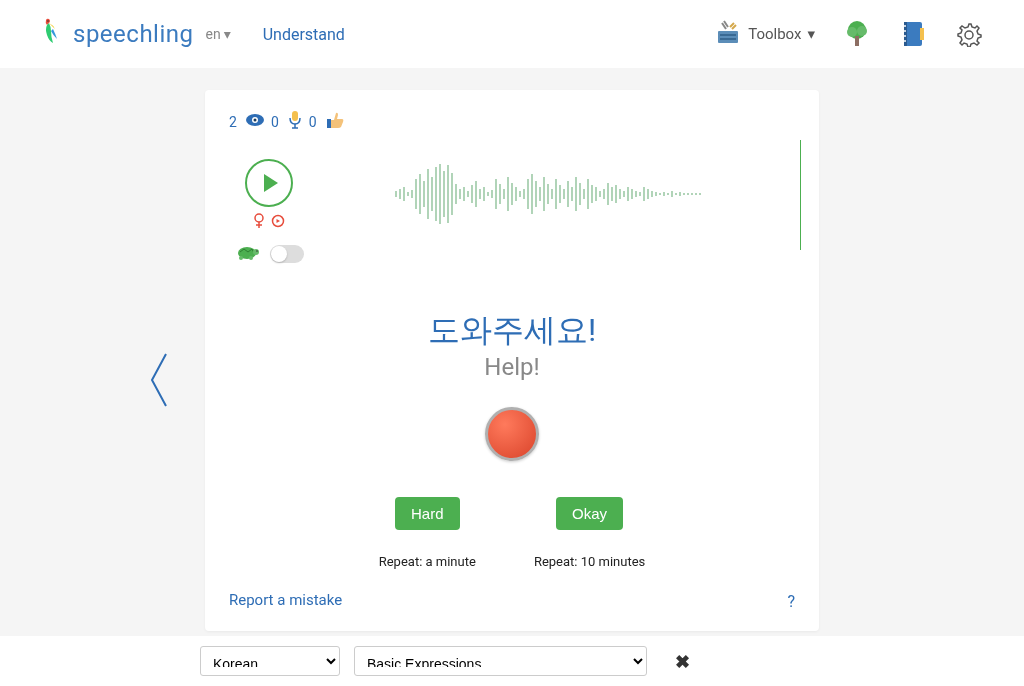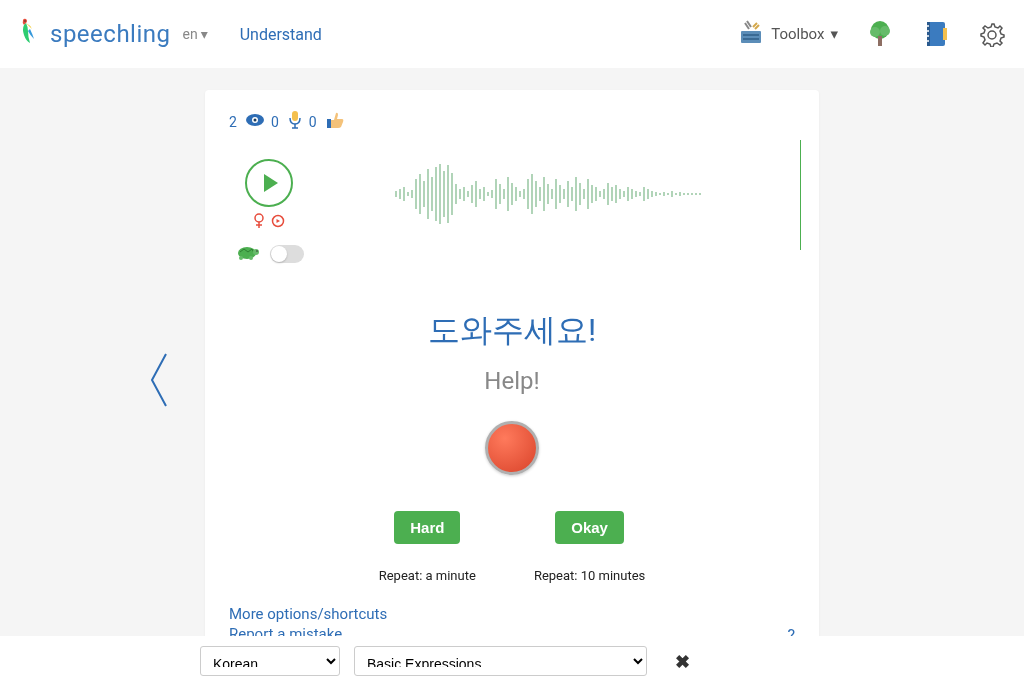--- a/index.html
+++ b/index.html
@@ -1,17 +1,17 @@
 <!DOCTYPE html>
 <html><head>
 <meta charset="utf-8">
 <style>
   * { box-sizing: border-box; margin: 0; padding: 0; }
   body { font-family: -apple-system, BlinkMacSystemFont, "Segoe UI", Roboto, sans-serif; background: #f5f5f5; color: #333; width: 1024px; height: 686px; overflow: hidden; }
-  .header { background: white; height: 68px; display: flex; align-items: center; padding: 0 18px; justify-content: space-between; }
+  .header { background: white; height: 68px; display: flex; align-items: center; padding: 0 41px; justify-content: space-between; }
   .header-left { display: flex; align-items: center; gap: 12px; }
   .logo-wrap { display: flex; align-items: center; gap: 6px; }
   .logo-text { color: #3b7bbf; font-size: 24px; font-weight: 400; letter-spacing: 0.5px; }
   .lang-sel { color: #888; font-size: 14px; display: flex; align-items: center; gap: 3px; cursor: pointer; }
   .unlimited { color: #2e6db5; font-size: 16px; margin-left: 20px; }
   .header-right { display: flex; align-items: center; gap: 28px; }
   .toolbox { display: flex; align-items: center; gap: 6px; color: #555; font-size: 15px; cursor: pointer; }
   .icon-slot { width: 28px; height: 28px; display: flex; align-items: center; justify-content: center; cursor: pointer; }
   .main { display: flex; justify-content: center; padding-top: 22px; position: relative; }
   .card { background: white; width: 614px; border-radius: 4px; padding: 20px 24px 20px 24px; box-shadow: 0 1px 3px rgba(0,0,0,0.05); position: relative; }
@@ -28,26 +28,26 @@
   .play-btn { width: 48px; height: 48px; border: 2px solid #4caf50; border-radius: 50%; display: flex; align-items: center; justify-content: center; cursor: pointer; }
   .play-triangle { width: 0; height: 0; border-left: 14px solid #4caf50; border-top: 9px solid transparent; border-bottom: 9px solid transparent; margin-left: 3px; }
   .sub-icons { display: flex; gap: 6px; }
   .turtle-row { display: flex; align-items: center; gap: 10px; margin-top: 4px; }
   .toggle { width: 34px; height: 18px; background: #ddd; border-radius: 10px; position: relative; cursor: pointer; }
   .toggle::after { content: ''; position: absolute; width: 16px; height: 16px; background: white; border-radius: 50%; top: 1px; left: 1px; box-shadow: 0 1px 2px rgba(0,0,0,0.2); }
   .waveform { flex: 1; height: 70px; display: flex; align-items: center; justify-content: center; }
   .divider { position: absolute; right: 18px; top: 50px; width: 1px; height: 110px; background: #4caf50; }
   .phrase { text-align: center; margin-top: 44px; }
   .phrase-target { color: #2e6db5; font-size: 32px; font-weight: 400; }
-  .phrase-trans { color: #888; font-size: 24px; margin-top: 14px; font-weight: 400; }
+  .phrase-trans { color: #888; font-size: 24px; font-weight: 400; }
   .record { display: flex; justify-content: center; margin-top: 26px; }
   .record-btn { width: 54px; height: 54px; border-radius: 50%; background: radial-gradient(circle at 35% 30%, #ff7a5c, #d9432a); border: 3px solid #b0b0b0; cursor: pointer; box-shadow: 0 1px 3px rgba(0,0,0,0.2); }
   .diff-row { display: flex; justify-content: center; gap: 58px; margin-top: 36px; }
   .diff-item { text-align: center; }
-  .diff-btn { background: #4caf50; color: white; border: none; padding: 8px 16px; border-radius: 4px; font-size: 15px; cursor: pointer; font-weight: 700; }
+  .diff-btn { background: #4caf50; color: white; border: none; padding: 8px 16px; border-radius: 4px; font-size: 15px; cursor: pointer; font-weight: 400; }
   .diff-sub { font-size: 13px; color: #222; margin-top: 24px; }
   .bottom-links { margin-top: 22px; display: flex; justify-content: space-between; align-items: flex-end; }
   .links-col a { display: block; color: #2e6db5; font-size: 15px; text-decoration: none; margin-bottom: 2px; cursor: pointer; }
   .help-q { color: #2e6db5; font-size: 16px; cursor: pointer; }
   .nav-arrow { position: absolute; left: 146px; top: 282px; cursor: pointer; }
   .footer { position: absolute; bottom: 0; left: 0; right: 0; background: white; height: 50px; display: flex; align-items: center; padding-left: 200px; gap: 14px; }
   .sel { height: 30px; border: 1px solid #ccc; border-radius: 3px; padding: 8px 8px; font-size: 14px; background: white; cursor: pointer; }
   .sel.lang { width: 140px; }
   .sel.cat { width: 293px; }
   .close-x { font-size: 18px; font-weight: bold; cursor: pointer; color: #333; margin-left: 14px; }
@@ -283,21 +283,20 @@
         <div class="diff-sub">Repeat: a minute</div>
       </div>
       <div class="diff-item">
         <button class="diff-btn">Okay</button>
         <div class="diff-sub">Repeat: 10 minutes</div>
       </div>
     </div>
 
     <div class="bottom-links">
       <div class="links-col">
-        <a>More options/shortcuts</a>
         <a>Report a mistake</a>
       </div>
       <div class="help-q">?</div>
     </div>
   </div>
 </div>
 
 <div class="footer">
   <select class="sel lang">
     <option>Korean</option>

